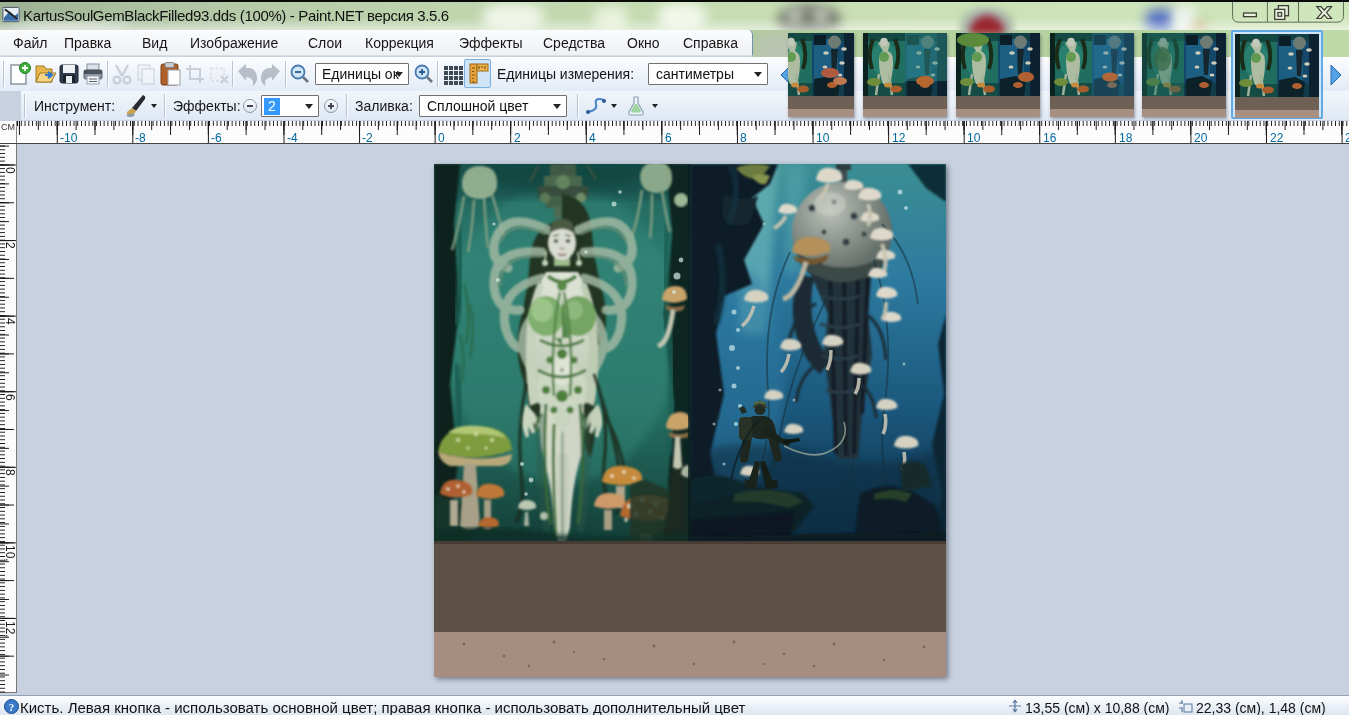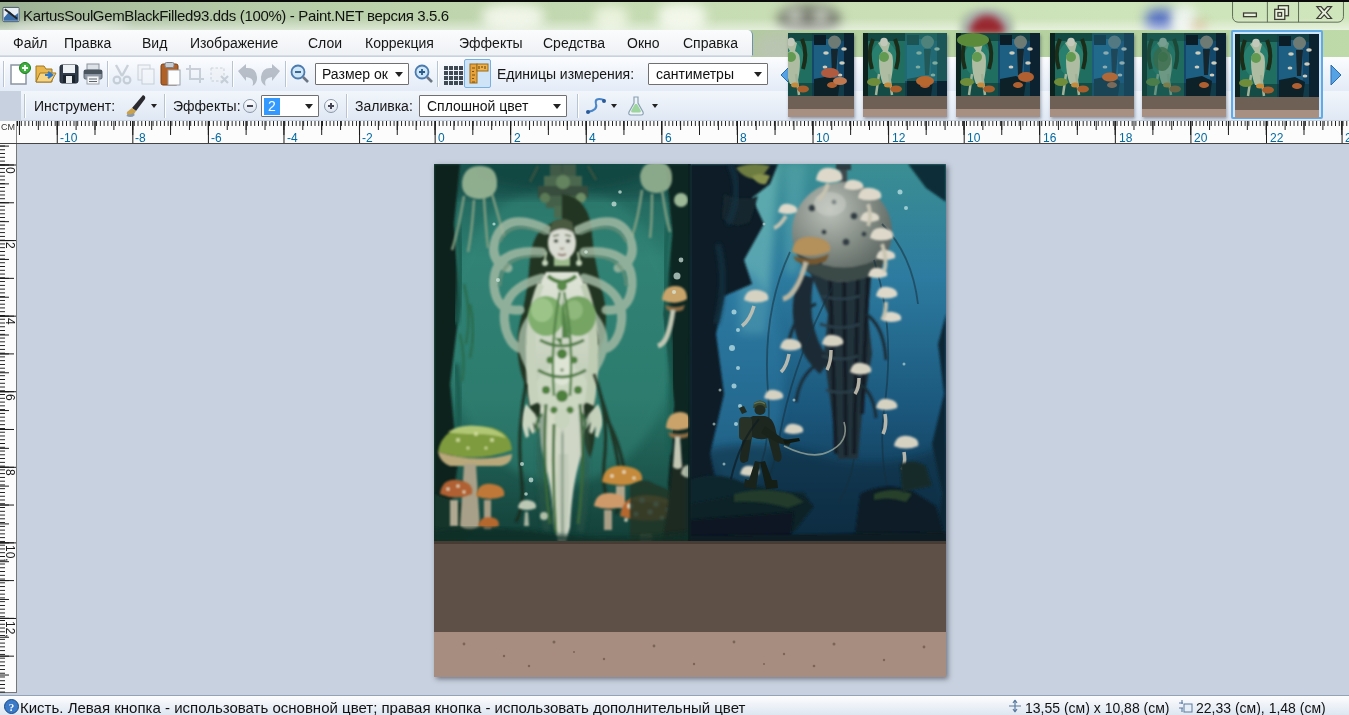--- a/index.html
+++ b/index.html
@@ -167,21 +167,21 @@
     <svg style="position:absolute;left:259px;top:5px;" width="24" height="24" viewBox="0 0 24 24" opacity="0.75">
       <path d="M21 9 l-8 -7 v4 q-10 -1 -11 9 q-.5 6 4.5 9 q-2.5 -8 6.5 -9 v4 Z" fill="#a4acb6"></path>
     </svg>
     <div class="tsep" style="left:285px;top:4px;height:26px;"></div>
     <svg style="position:absolute;left:288px;top:5px;" width="24" height="24" viewBox="0 0 24 24">
       <circle cx="10" cy="10" r="6.5" fill="#cfe6f5" stroke="#4a7ab0" stroke-width="1.8"></circle>
       <path d="M7 10 h6" stroke="#2a5a90" stroke-width="1.8"></path>
       <path d="M15 15 l5 5" stroke="#6a7684" stroke-width="2.6"></path>
     </svg>
     <div class="combo" style="left:315px;top:6px;width:94px;height:22px;">
-      <span style="position:absolute;left:6px;top:2px;">Размер ок</span>
+      <span style="position:absolute;left:6px;top:2px;">Единицы ок</span>
       <span class="arr"></span>
     </div>
     <svg style="position:absolute;left:412px;top:5px;" width="24" height="24" viewBox="0 0 24 24">
       <circle cx="10" cy="10" r="6.5" fill="#cfe6f5" stroke="#4a7ab0" stroke-width="1.8"></circle>
       <path d="M7 10 h6 M10 7 v6" stroke="#2a5a90" stroke-width="1.8"></path>
       <path d="M15 15 l5 5" stroke="#6a7684" stroke-width="2.6"></path>
     </svg>
     <div class="tsep" style="left:437px;top:4px;height:26px;"></div>
     <svg style="position:absolute;left:441px;top:5px;" width="24" height="24" viewBox="0 0 24 24">
       <g fill="#3f4954">

